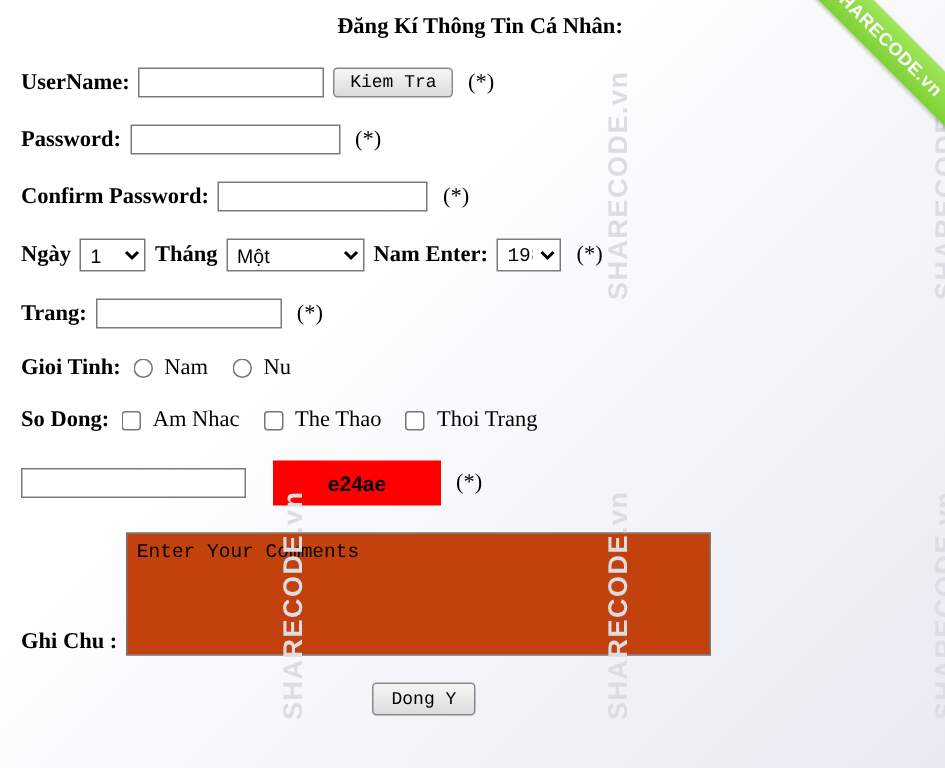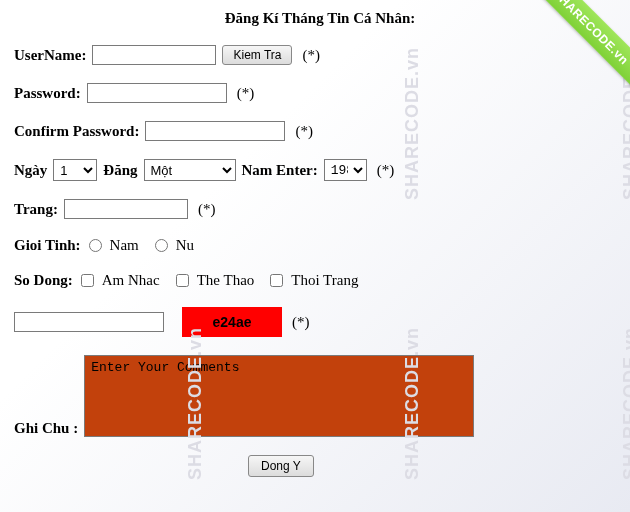--- a/index.html
+++ b/index.html
@@ -69,21 +69,21 @@
       border: 1px solid #7a7a7a;
       height: 20px;
       padding: 1px 3px;
       font-size: 13px;
       background: #fff;
     }
     .w120 { width: 124px; }
     .w140 { width: 140px; }
     .w150 { width: 150px; }
     button, .btn {
-      font-family: Liberation Sans, sans-serif;
+      font-family: Liberation Mono, monospace;
       font-size: 12px;
       padding: 2px 10px;
       border: 1px solid #888;
       border-radius: 3px;
       background: linear-gradient(#f6f6f6, #dcdcdc);
       cursor: pointer;
     }
     .star { margin-left: 4px; }
     select {
       border: 1px solid #7a7a7a;
@@ -101,21 +101,21 @@
       vertical-align: middle;
     }
     .opt-label { font-size: 15px; margin-right: 8px; }
     .captcha-box {
       background: #ff0000;
       color: #000;
       font-family: Arial, sans-serif;
       font-weight: bold;
       font-size: 14px;
       text-align: center;
-      width: 100px;
+      width: 112px;
       height: 30px;
       line-height: 30px;
       margin-left: 12px;
     }
     textarea {
       border: 1px solid #7a7a7a;
       background: #c2410c;
       font-family: "Courier New", monospace;
       font-size: 13px;
       padding: 4px 6px;
@@ -140,21 +140,21 @@
 <div class="watermark wm1">SHARECODE.vn</div>
 <div class="watermark wm2">SHARECODE.vn</div>
 <div class="watermark wm3">SHARECODE.vn</div>
 <div class="watermark wm4">SHARECODE.vn</div>
 <div class="watermark wm5">SHARECODE.vn</div>
 
 <div class="corner-ribbon">SHARECODE.vn</div>
 
 <div class="form-area">
 
-  <div class="title">Đăng Kí Tháng Tin Cá Nhân:</div>
+  <div class="title">Đăng Kí Thông Tin Cá Nhân:</div>
 
   <div class="row">
     <span class="lbl">UserName:</span>
     <input type="text" class="w120" value="" style="">
     <button>Kiem Tra</button>
     <span class="star">(*)</span>
   </div>
 
   <div class="row">
     <span class="lbl">Password:</span>
@@ -166,21 +166,21 @@
     <span class="lbl">Confirm Password:</span>
     <input type="password" class="w140" value="" style="">
     <span class="star">(*)</span>
   </div>
 
   <div class="row">
     <span class="lbl">Ngày</span>
     <select class="sel-day">
       <option>1</option>
     </select>
-    <span class="lbl">Đăng</span>
+    <span class="lbl">Tháng</span>
     <select class="sel-month">
       <option>Một</option>
     </select>
     <span class="lbl">Nam Enter:</span>
     <select class="sel-year">
       <option>1980</option>
     </select>
     <span class="star">(*)</span>
   </div>
 

